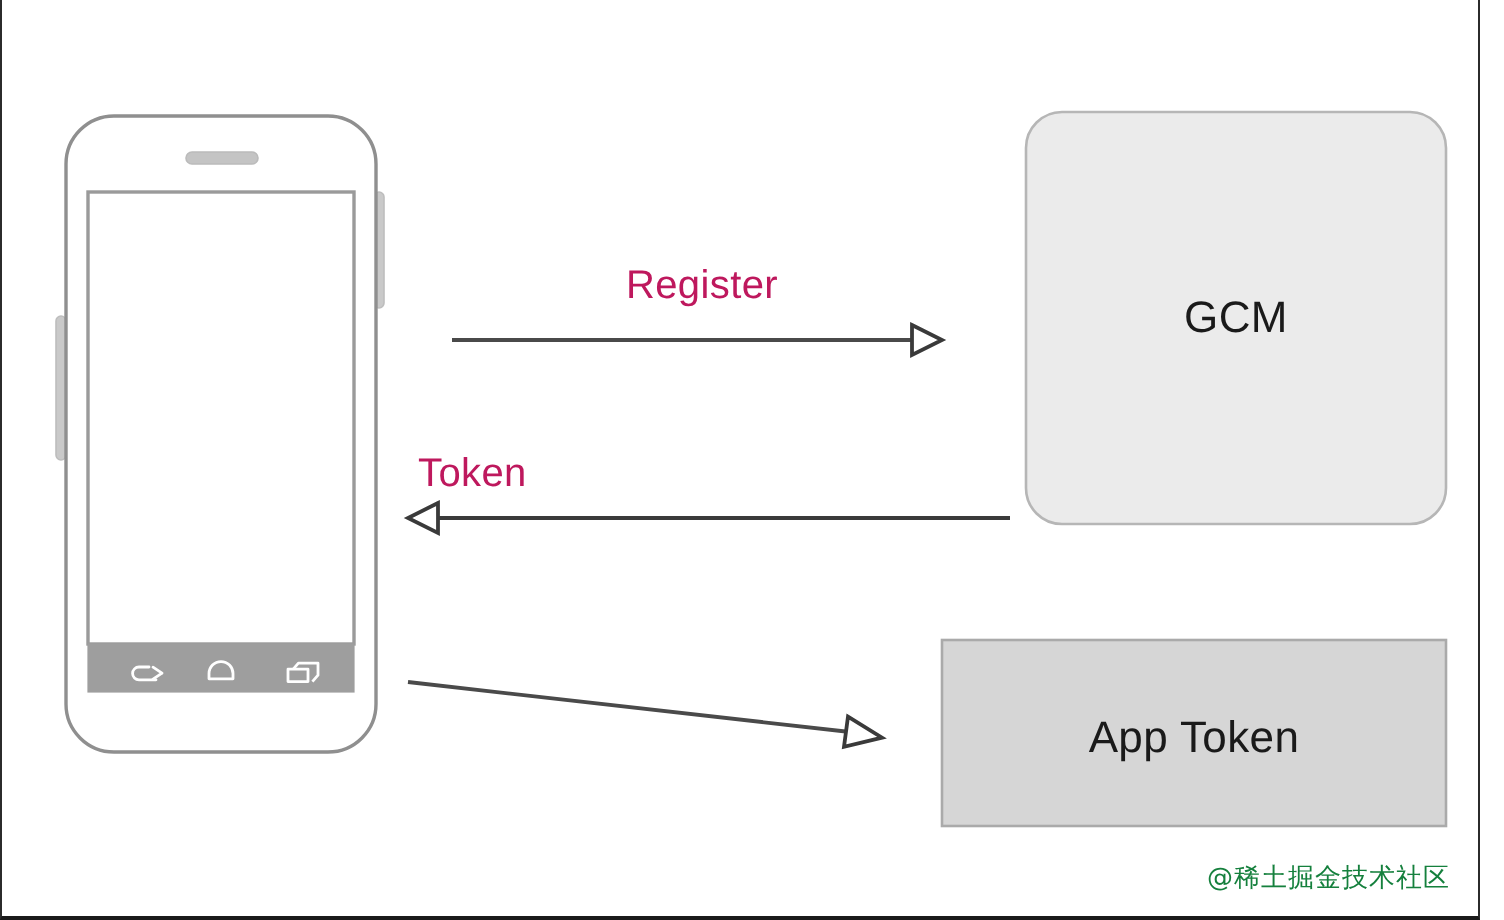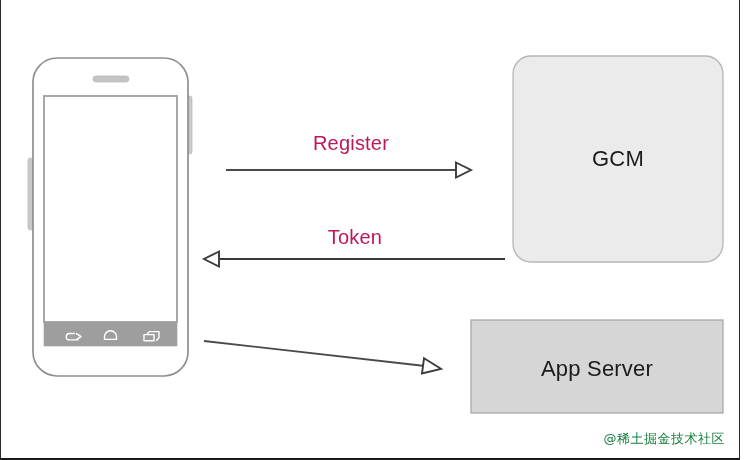--- a/index.html
+++ b/index.html
@@ -59,21 +59,20 @@
   #register-label {
     left: 232px;
     top: 132px;
     width: 236px;
     text-align: center;
   }
   #token-label {
     left: 208px;
     top: 226px;
     width: 292px;
-    text-align: center;
   }
   #watermark {
     position: absolute;
     right: 14px;
     bottom: 10px;
     font-size: 13px;
     color: #15803d;
     font-family: "DejaVu Sans", sans-serif;
     white-space: nowrap;
     letter-spacing: 0.5px;
@@ -134,21 +133,21 @@
     </g>
 
     <g>
       <line x1="203" y1="341" x2="424" y2="366" stroke="#4a4a4a" stroke-width="1.9"></line>
       <path d="M423 358.3 L440 368.8 L421 373.4 Z" fill="#ffffff" stroke="#3a3a3a" stroke-width="1.9" stroke-linejoin="miter"></path>
     </g>
   </svg>
 
   <div class="node-label" id="gcm-label">GCM</div>
 
-  <div class="node-label" id="app-server-label">App Server</div>
+  <div class="node-label" id="app-server-label">App Token</div>
 
   <div class="edge-label" id="register-label">Register</div>
 
   <div class="edge-label" id="token-label">Token</div>
 
   <div id="watermark">@稀土掘金技术社区</div>
 
 </div>
 
 </body></html>

